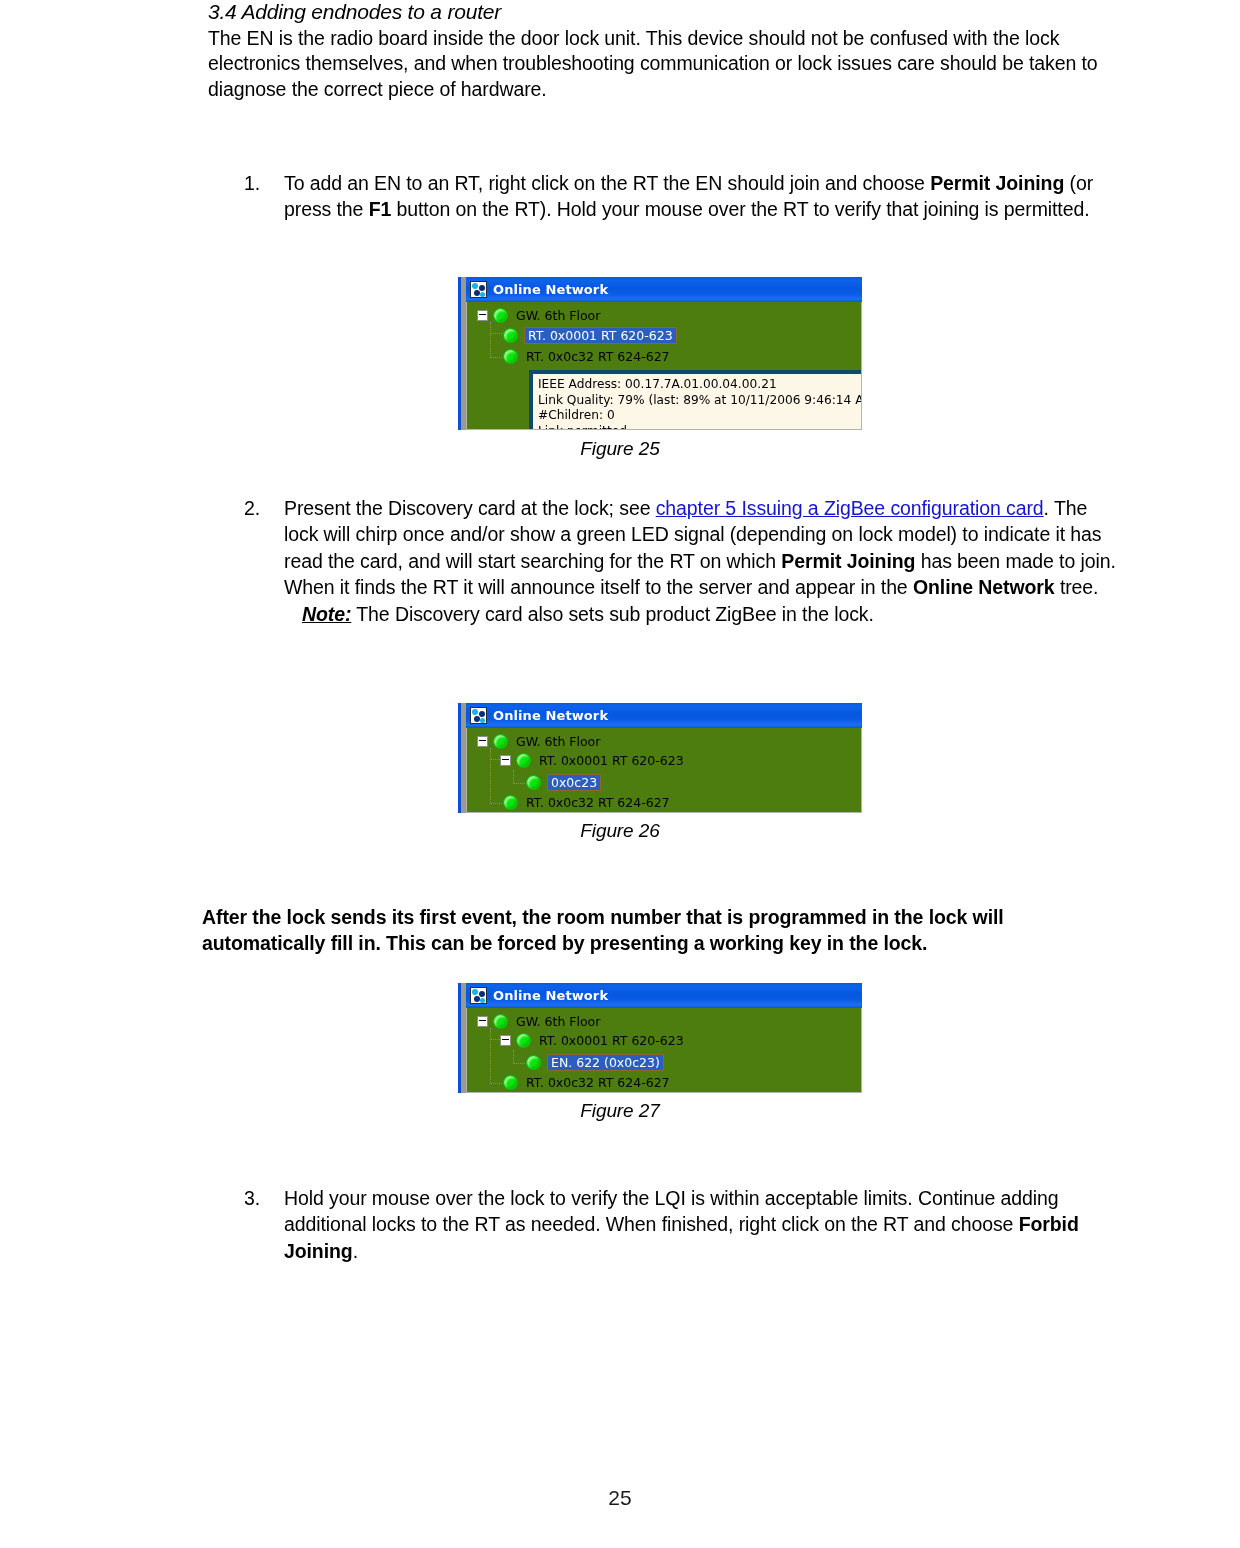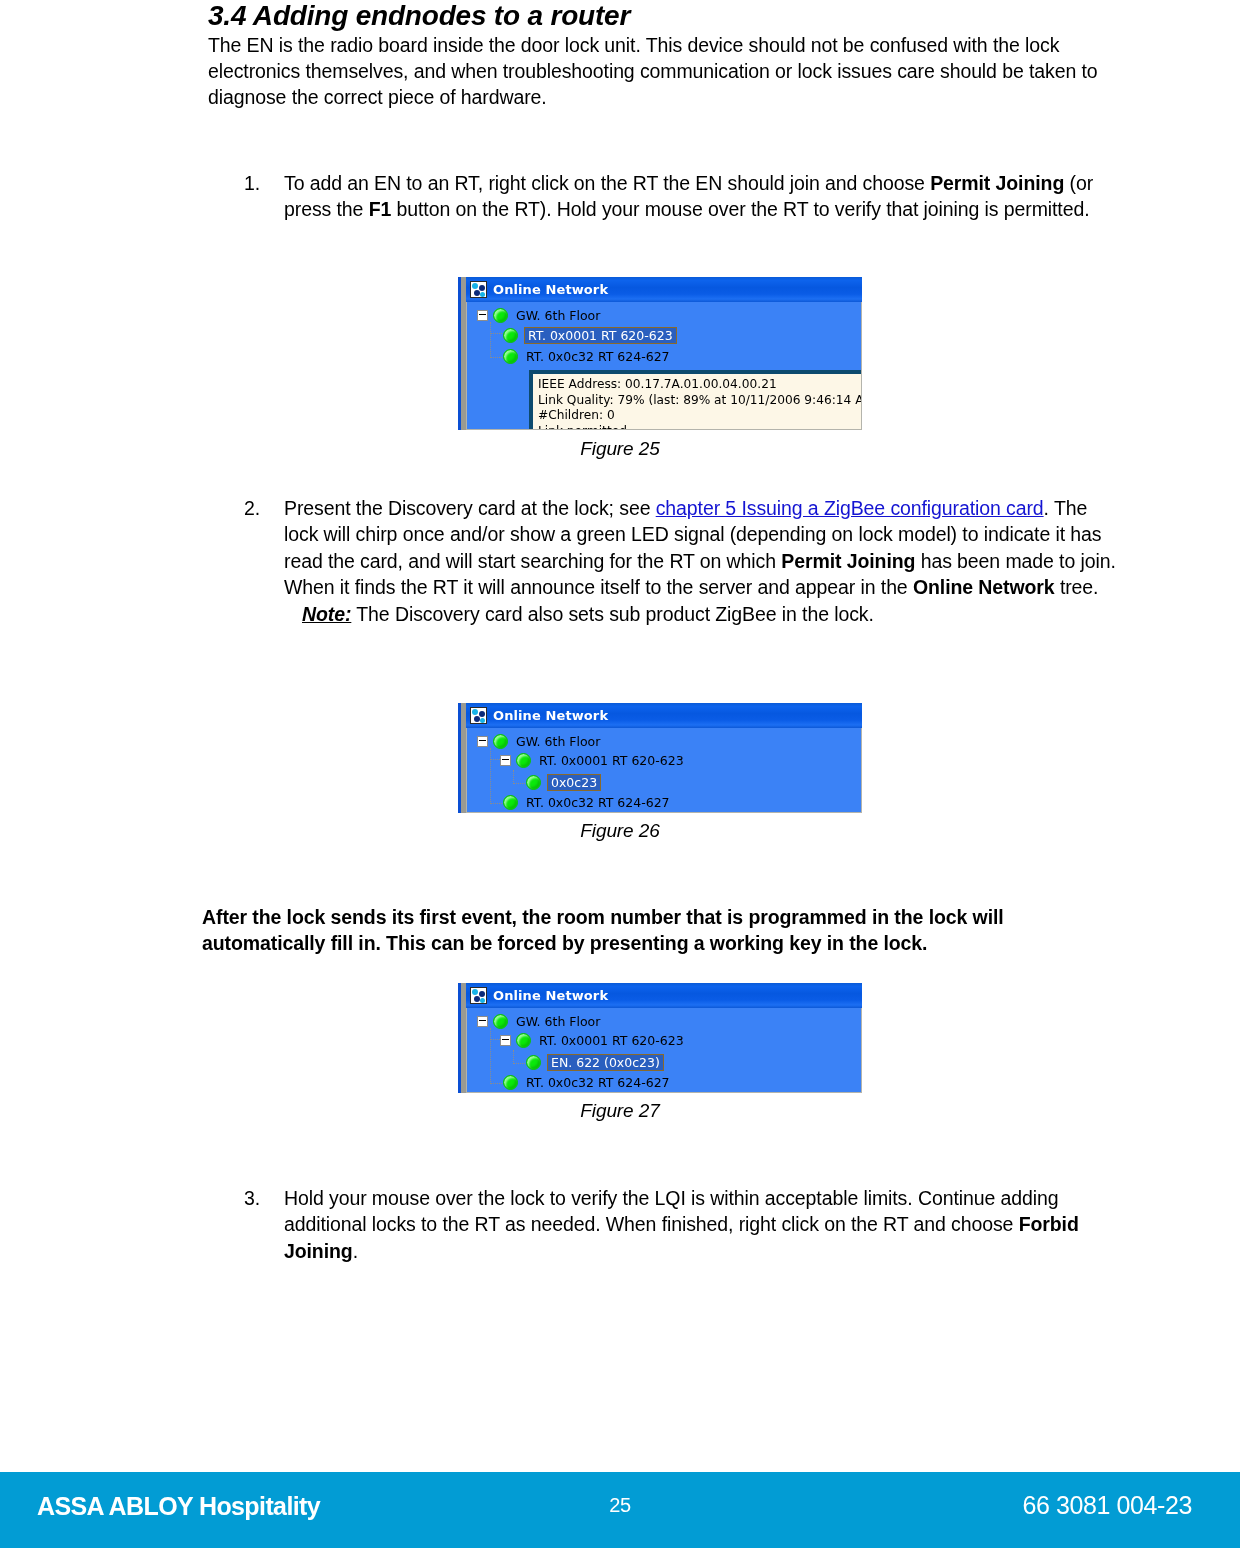--- a/index.html
+++ b/index.html
@@ -24,22 +24,22 @@
 
   
   .content {
     position: absolute;
     left: 208px;
     top: 0px;
     width: 912px;
   }
 
   h1.section-title {
-    font-size: 28px;
-    font-weight: bold;
+    font-size: 21px;
+    font-weight: normal;
     font-style: italic;
     margin: 0 0 2px 0;
     line-height: 1.12;
     letter-spacing: -0.2px;
   }
 
   p.body-text {
     font-size: 19.5px;
     line-height: 25.8px;
     margin: 0;
@@ -148,21 +148,21 @@
     font-size: 13px;
     font-weight: bold;
     font-family: "DejaVu Sans", sans-serif;
     letter-spacing: 0.1px;
     white-space: nowrap;
   }
 
   .treepane {
     position: absolute;
     left: 8px;
-    background: #3b82f6;
+    background: #4d7c0f;
     border: 1px solid #b4b4ac;
     border-top: none;
     box-sizing: border-box;
     overflow: hidden;
   }
 
   .tnode {
     position: absolute;
     display: flex;
     align-items: center;
@@ -472,19 +472,14 @@
     <ol class="steps">
       <li>
         <span class="num">3.</span>
         <span><span>Hold your mouse over the lock to verify the LQI is within acceptable limits. Continue adding additional locks to the RT as needed. When finished, right click on the RT and choose </span><span class="b">Forbid Joining</span><span>.</span></span>
       </li>
     </ol>
   </div>
 
   <div class="pagenum-black">25</div>
 
-  <div class="footer">
-    <div class="f-left">ASSA ABLOY Hospitality</div>
-    <div class="f-center">25</div>
-    <div class="f-right">66 3081 004-23</div>
-  </div>
 
 </div>
 
 </body></html>

